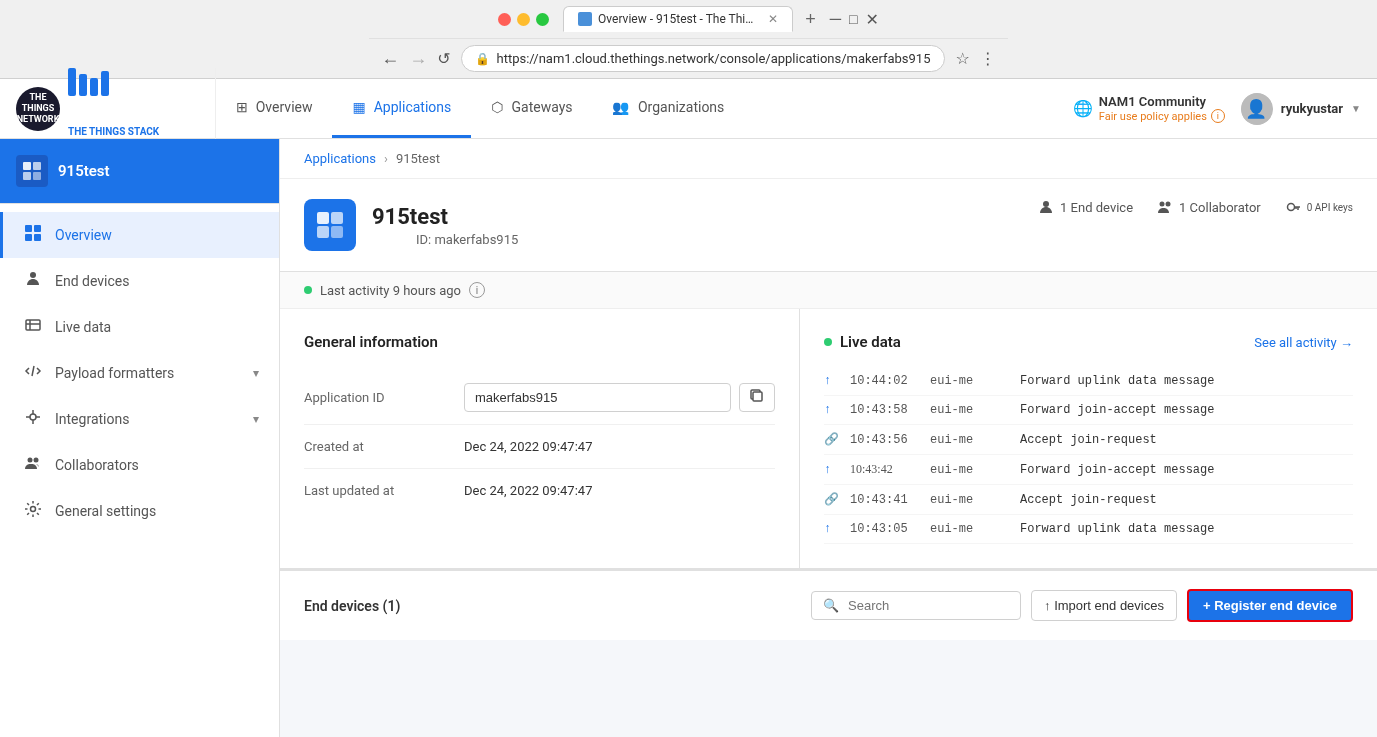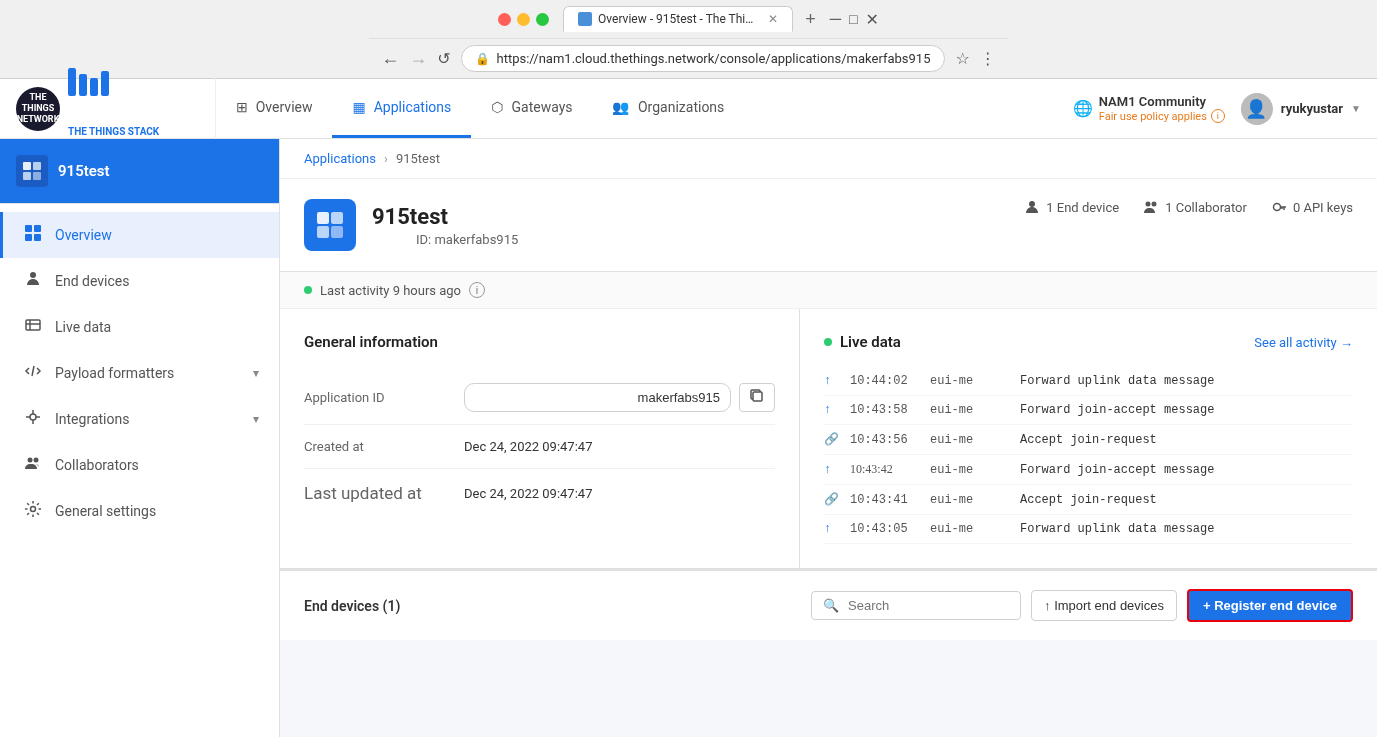--- a/index.html
+++ b/index.html
@@ -256,21 +256,21 @@
           <span>1 End device</span>
         </div>
         <div style="display: flex; align-items: center; gap: 6px; font-size: 13px; color: #555;">
           <svg width="16" height="16" viewBox="0 0 16 16" fill="currentColor">
               <circle cx="5" cy="5" r="2.5"></circle>
               <circle cx="11" cy="5" r="2.5"></circle>
               <path d="M1 14c0-2.8 2.2-5 5-5h1c2.8 0 5 2.2 5 5"></path>
             </svg>
           <span>1 Collaborator</span>
         </div>
-        <div style="display: flex; align-items: center; gap: 6px; font-size: 13px; color: #555;">
+        <div style="display: flex; align-items: center; gap: 6px; font-size: 10px; color: #555;">
           <svg width="16" height="16" viewBox="0 0 16 16" fill="none" stroke="currentColor" stroke-width="1.5">
               <circle cx="6" cy="8" r="3.5"></circle>
               <line x1="9" y1="8" x2="15" y2="8"></line>
               <line x1="13" y1="8" x2="13" y2="11"></line>
               <line x1="11" y1="8" x2="11" y2="10"></line>
             </svg>
           <span>0 API keys</span>
         </div>
       </div>
     </div>
@@ -282,37 +282,37 @@
     </div>
 
     <div style="display: flex; background: white; flex: 1; border-bottom: 1px solid #e0e0e0;">
 
       <div style="flex: 0 0 520px; padding: 24px; border-right: 1px solid #e0e0e0;">
         <h2 style="font-size: 15px; font-weight: 600; color: #222; margin-bottom: 20px;">General information</h2>
 
         <div style="display: flex; align-items: center; padding: 12px 0; border-bottom: 1px solid #f0f0f0;">
           <span style="width: 160px; font-size: 13px; color: #666; flex-shrink: 0;">Application ID</span>
           <div style="display: flex; align-items: center; gap: 8px; flex: 1;">
-            <input type="text" value="makerfabs915" style="border: 1px solid rgb(208, 208, 208); border-radius: 10px; padding: 6px 10px; font-size: 13px; color: rgb(51, 51, 51); background: white; flex: 1 1 0%; outline: none; text-align: right;" readonly="">
+            <input type="text" value="makerfabs915" style="border: 1px solid rgb(208, 208, 208); border-radius: 4px; padding: 6px 10px; font-size: 13px; color: rgb(51, 51, 51); background: white; flex: 1 1 0%; outline: none;" readonly="">
             <button style="background: none; border: 1px solid #d0d0d0; border-radius: 4px; padding: 5px 10px; cursor: pointer; color: #555; font-size: 13px;">
               <svg width="14" height="14" viewBox="0 0 14 14" fill="none" stroke="currentColor" stroke-width="1.5">
                   <rect x="3" y="3" width="9" height="9" rx="1"></rect>
                   <path d="M2 9H1a1 1 0 01-1-1V1a1 1 0 011-1h7a1 1 0 011 1v1" transform="translate(1,1)"></path>
                 </svg>
             </button>
           </div>
         </div>
 
         <div style="display: flex; align-items: center; padding: 14px 0; border-bottom: 1px solid #f0f0f0;">
           <span style="width: 160px; font-size: 13px; color: #666; flex-shrink: 0;">Created at</span>
           <span style="font-size: 13px; color: #333;">Dec 24, 2022 09:47:47</span>
         </div>
 
         <div style="display: flex; align-items: center; padding: 14px 0;">
-          <span style="width: 160px; font-size: 17px; color: #666; flex-shrink: 0;">Last updated at</span>
+          <span style="width: 160px; font-size: 13px; color: #666; flex-shrink: 0;">Last updated at</span>
           <span style="font-size: 13px; color: #333;">Dec 24, 2022 09:47:47</span>
         </div>
       </div>
 
       <div style="flex: 1; padding: 24px;">
         <div style="display: flex; align-items: center; justify-content: space-between; margin-bottom: 16px;">
           <div style="display: flex; align-items: center; gap: 8px;">
             <span style="width: 8px; height: 8px; background: #2ecc71; border-radius: 50%; display: inline-block;"></span>
             <h2 style="font-size: 15px; font-weight: 600; color: #222;">Live data</h2>
           </div>

